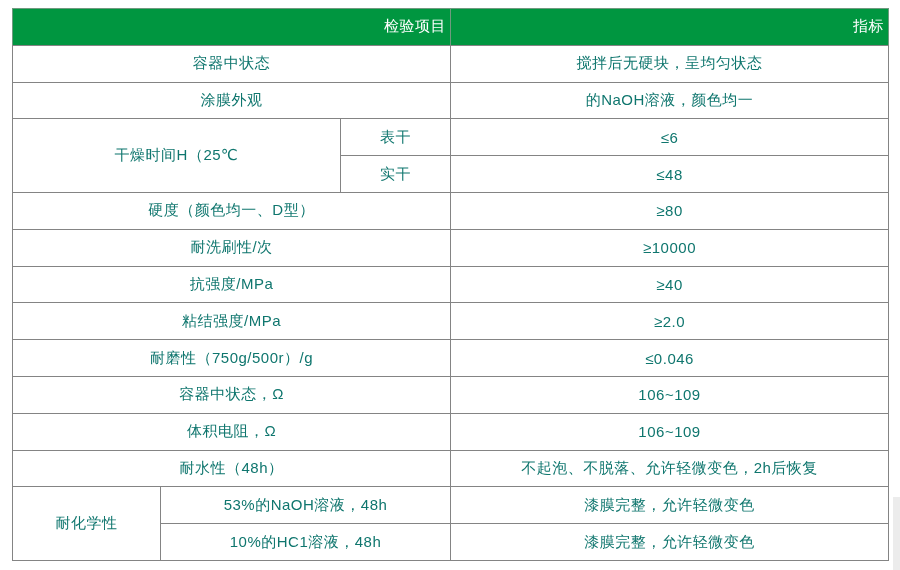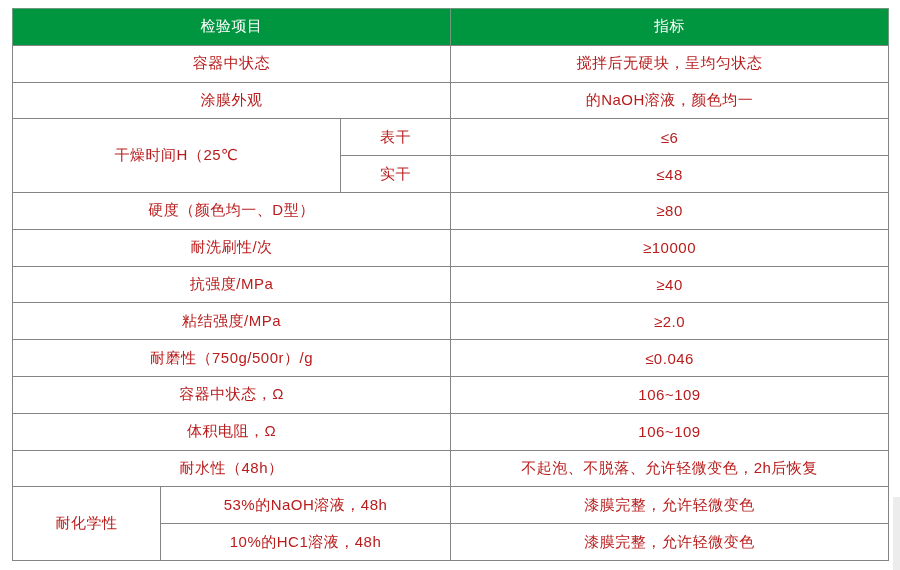--- a/index.html
+++ b/index.html
@@ -22,33 +22,34 @@
   table.spec-table {
     width: 100%; height: 100%;
     border-collapse: collapse;
     table-layout: fixed;
   }
   table.spec-table td, table.spec-table th {
     border: 1px solid #848484;
     text-align: center;
     vertical-align: middle;
     font-size: 15px;
-    color: #b91c1c;
+    color: #0f766e;
     font-weight: 400;
     letter-spacing: 0.5px;
     padding: 2px 4px;
     overflow: hidden;
     white-space: nowrap;
   }
   table.spec-table th.header-cell {
     background: #009640;
     color: #ffffff;
     font-weight: 400;
     border-color: #6f9a7f;
     border-bottom-color: #848484;
+    text-align: right;
   }
   tr { height: 36.8px; }
   .edge-shadow {
     position: absolute;
     right: 0; top: 497px;
     width: 7px; height: 73px;
     background: #ececec;
   }
 </style>
 </head>

